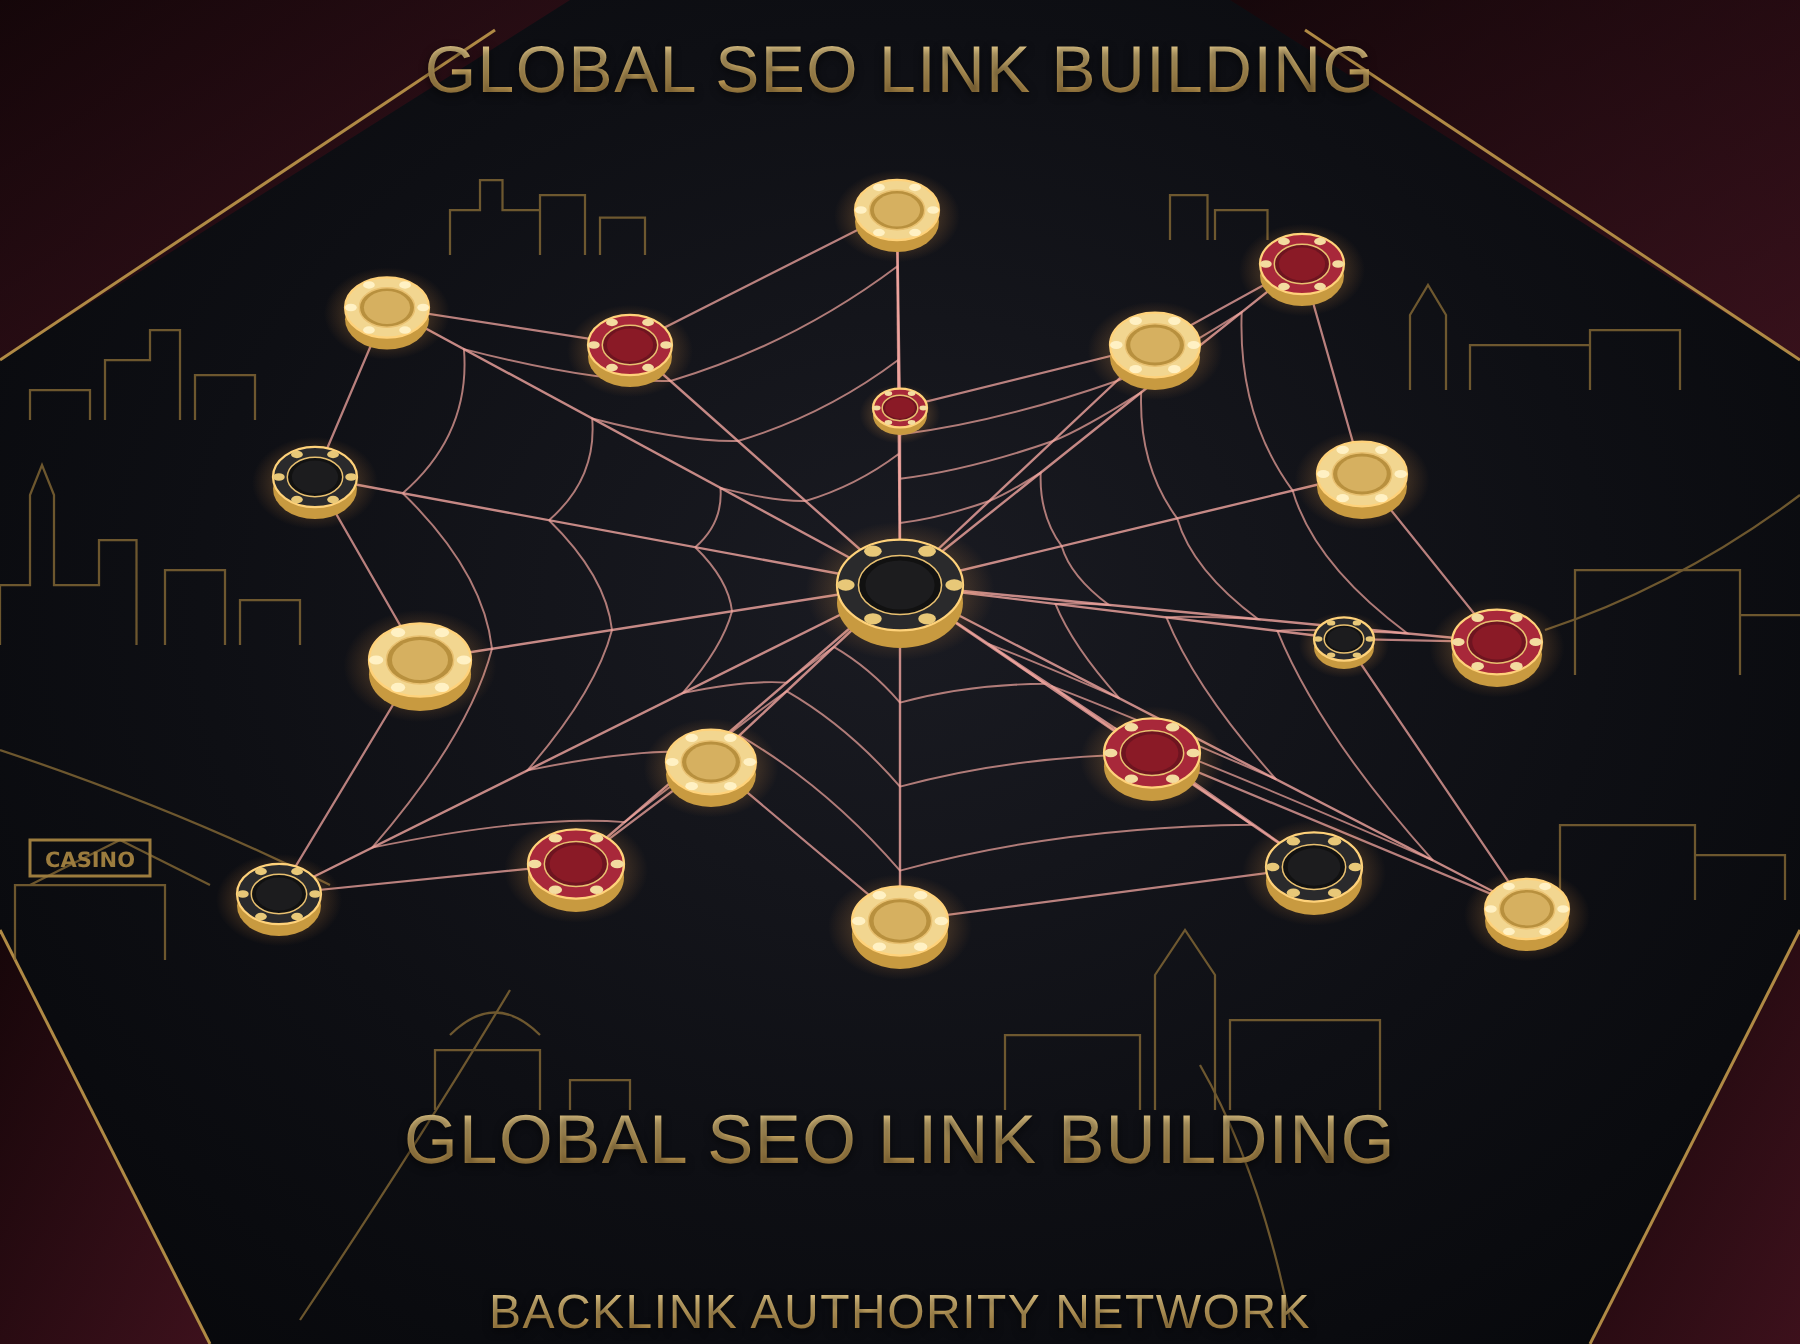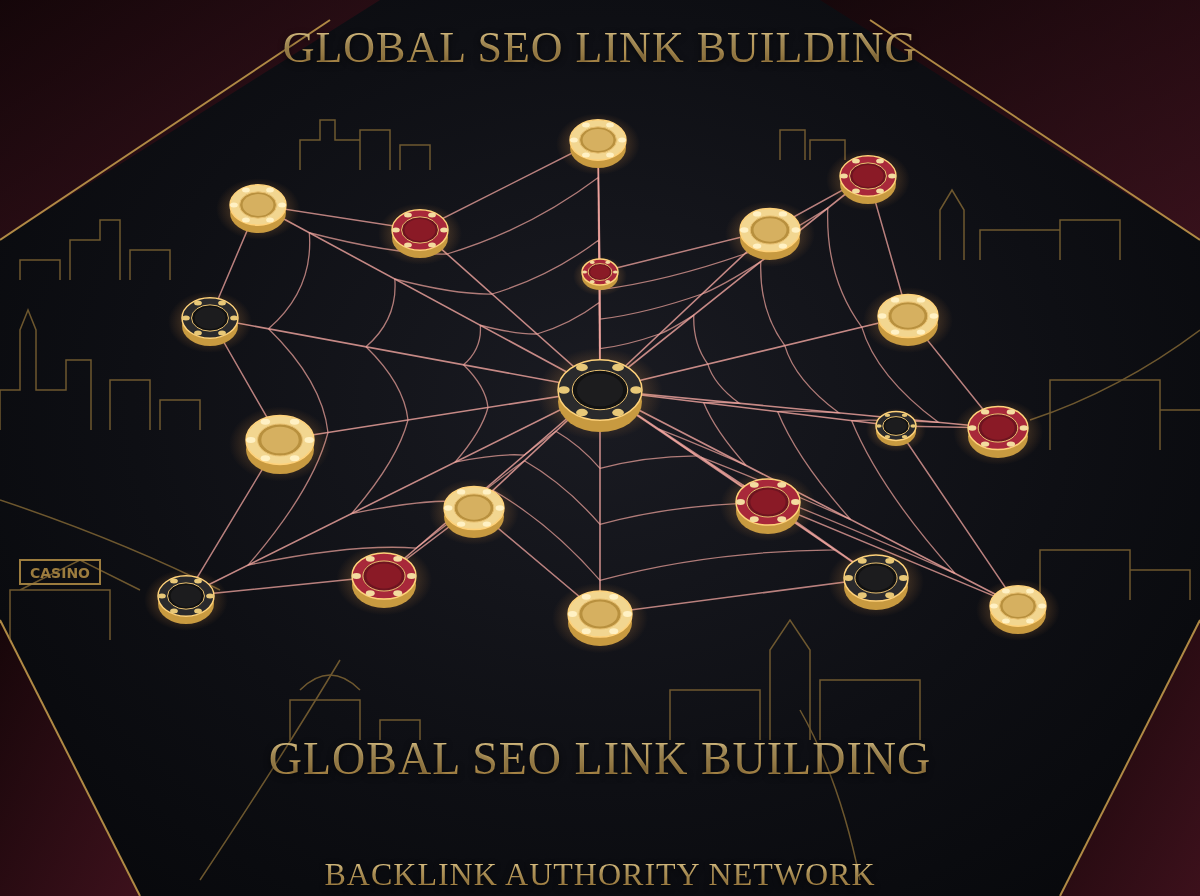--- a/index.html
+++ b/index.html
@@ -1,20 +1,20 @@
 <!DOCTYPE html>
 <html><head>
   <meta charset="utf-8">
   <style>
     html,body{margin:0;padding:0;background:#07080c;}
     .stage{position:relative;width:1200px;height:896px;overflow:hidden;
       background:radial-gradient(ellipse at 50% 45%,#1a1b22 0%,#0e0f14 55%,#06070a 100%);}
     svg{position:absolute;left:0;top:0;}
     .title{position:absolute;left:0;width:1200px;text-align:center;
-      font-family:Liberation Serif, serif;letter-spacing:1px;
+      font-family:Liberation Sans, sans-serif;letter-spacing:1px;
       background:linear-gradient(180deg,#f3dca0 0%,#d8b46a 50%,#a97f3a 100%);
       -webkit-background-clip:text;background-clip:text;color:transparent;
       text-shadow:0 2px 6px rgba(0,0,0,.6);}
     .title-top{top:22px;font-size:44px;}
     .title-bottom{top:732px;font-size:46px;}
     .subtitle{top:856px;font-size:32px;}
   </style>
 </head>
 <body>
 

